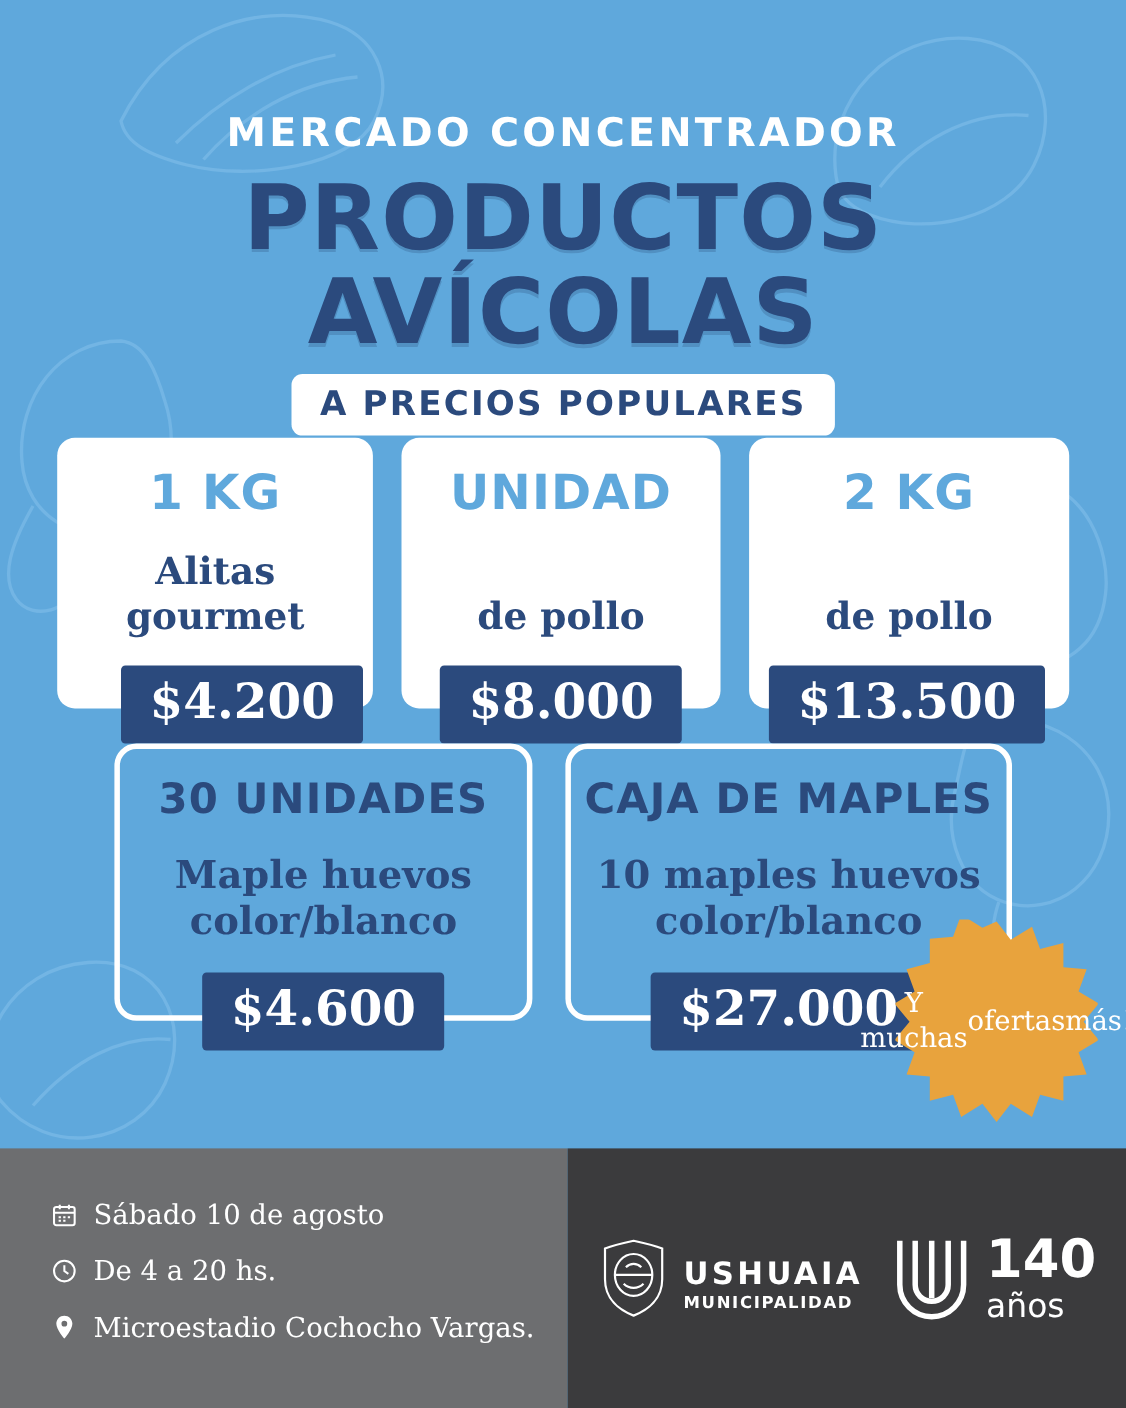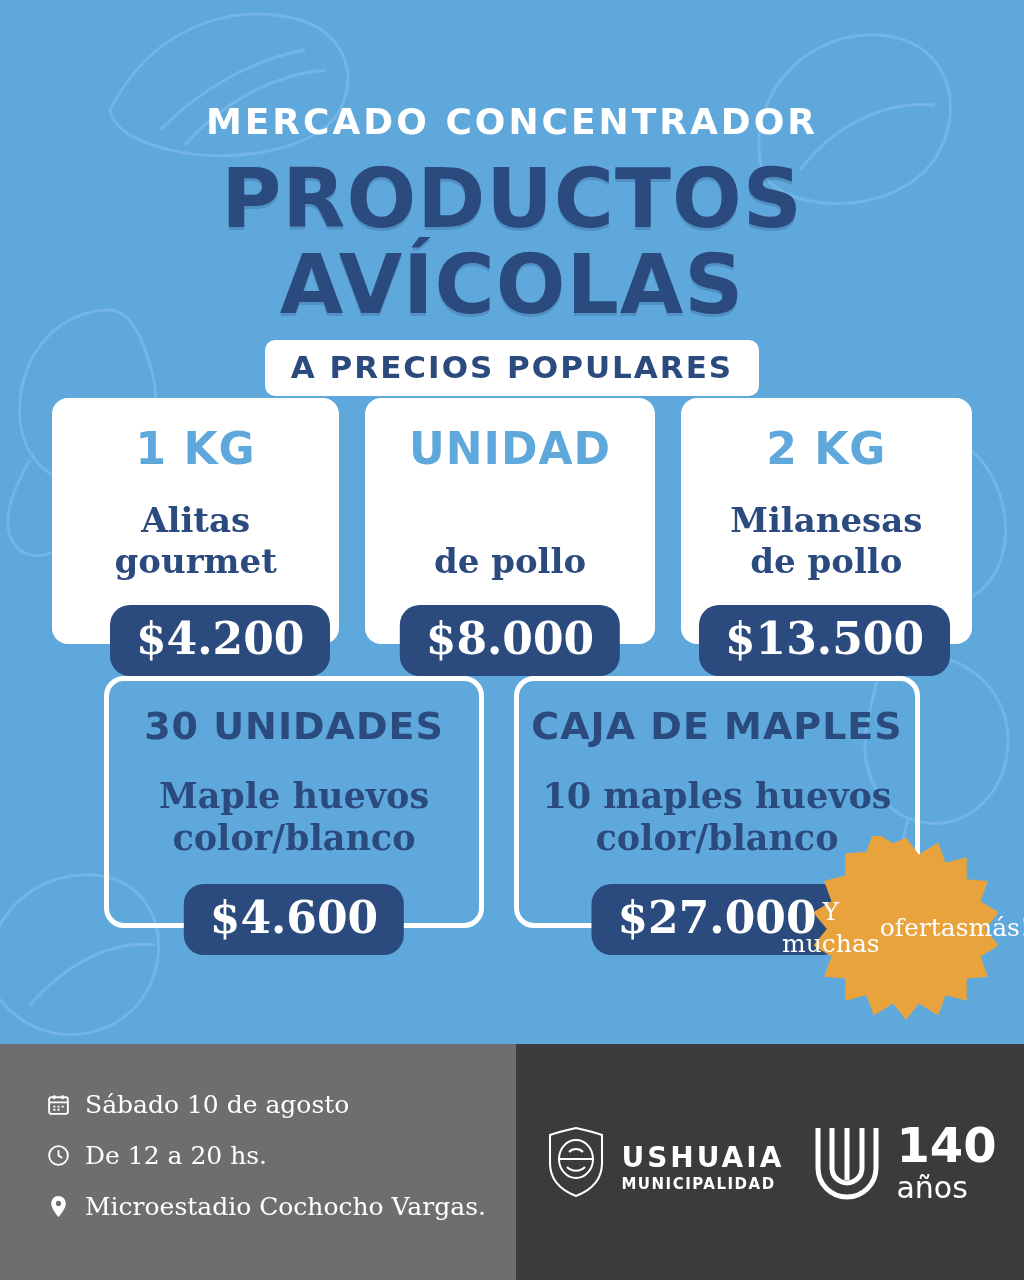--- a/index.html
+++ b/index.html
@@ -118,21 +118,21 @@
   }
   .card.outline .card-name { font-size: 35px; }
   .price {
     position: absolute;
     background: #2b4a7d;
     color: #ffffff;
     font-family: "DejaVu Serif", serif;
     font-weight: bold;
     font-size: 44px;
     padding: 8px 26px 12px;
-    border-radius: 20px;
+    border-radius: 4px;
     white-space: nowrap;
     bottom: -32px;
   }
   .price.left  { left: 58px; }
   .price.mid   { left: 50%; transform: translateX(-50%); }
   .price.right { right: 22px; }
 
   .c1 { width: 288px; }
   .c2 { width: 290px; }
   .c3 { width: 292px; }
@@ -287,21 +287,21 @@
       <div class="card-name">
         <br>
         <span>de pollo</span>
       </div>
       <div class="price mid">$8.000</div>
     </div>
 
     <div class="card solid c3">
       <div class="card-qty">2 KG</div>
       <div class="card-name">
-        <span>Milanesas</span><br>
+        <br>
         <span>de pollo</span>
       </div>
       <div class="price right">$13.500</div>
     </div>
 
   </div>
 
   <div class="cards-row row-2">
 
     <div class="card outline c4">
@@ -350,21 +350,21 @@
         <span>Sábado 10 de agosto</span>
       </div>
 
       <div class="info-line">
         <span class="info-icon">
           <svg viewBox="0 0 24 24" fill="none" stroke="#ffffff" stroke-width="1.8">
             <circle cx="12" cy="12" r="9"></circle>
             <path d="M12 7v5l3.5 2.5"></path>
           </svg>
         </span>
-        <span>De 12 a 20 hs.</span>
+        <span>De 4 a 20 hs.</span>
       </div>
 
       <div class="info-line">
         <span class="info-icon">
           <svg viewBox="0 0 24 24" fill="#ffffff" stroke="none">
             <path d="M12 2c-3.9 0-7 3.1-7 7 0 5.2 7 13 7 13s7-7.8 7-13c0-3.9-3.1-7-7-7zm0 9.5A2.5 2.5 0 1 1 12 6.5a2.5 2.5 0 0 1 0 5z"></path>
           </svg>
         </span>
         <span>Microestadio Cochocho Vargas.</span>
       </div>

